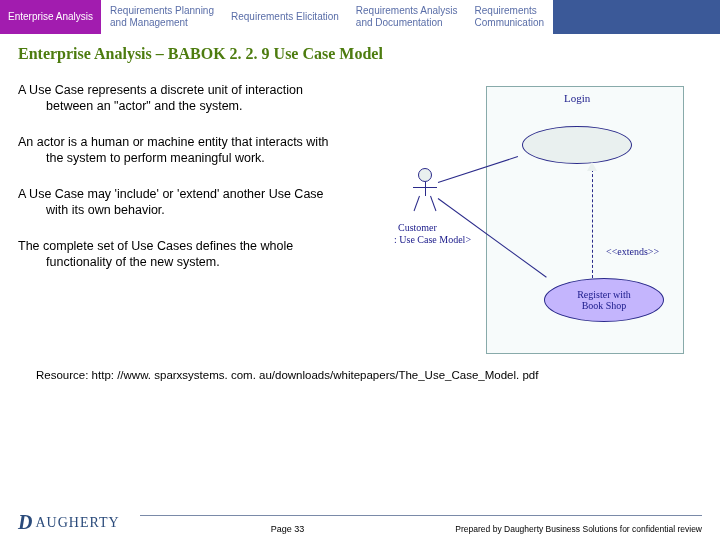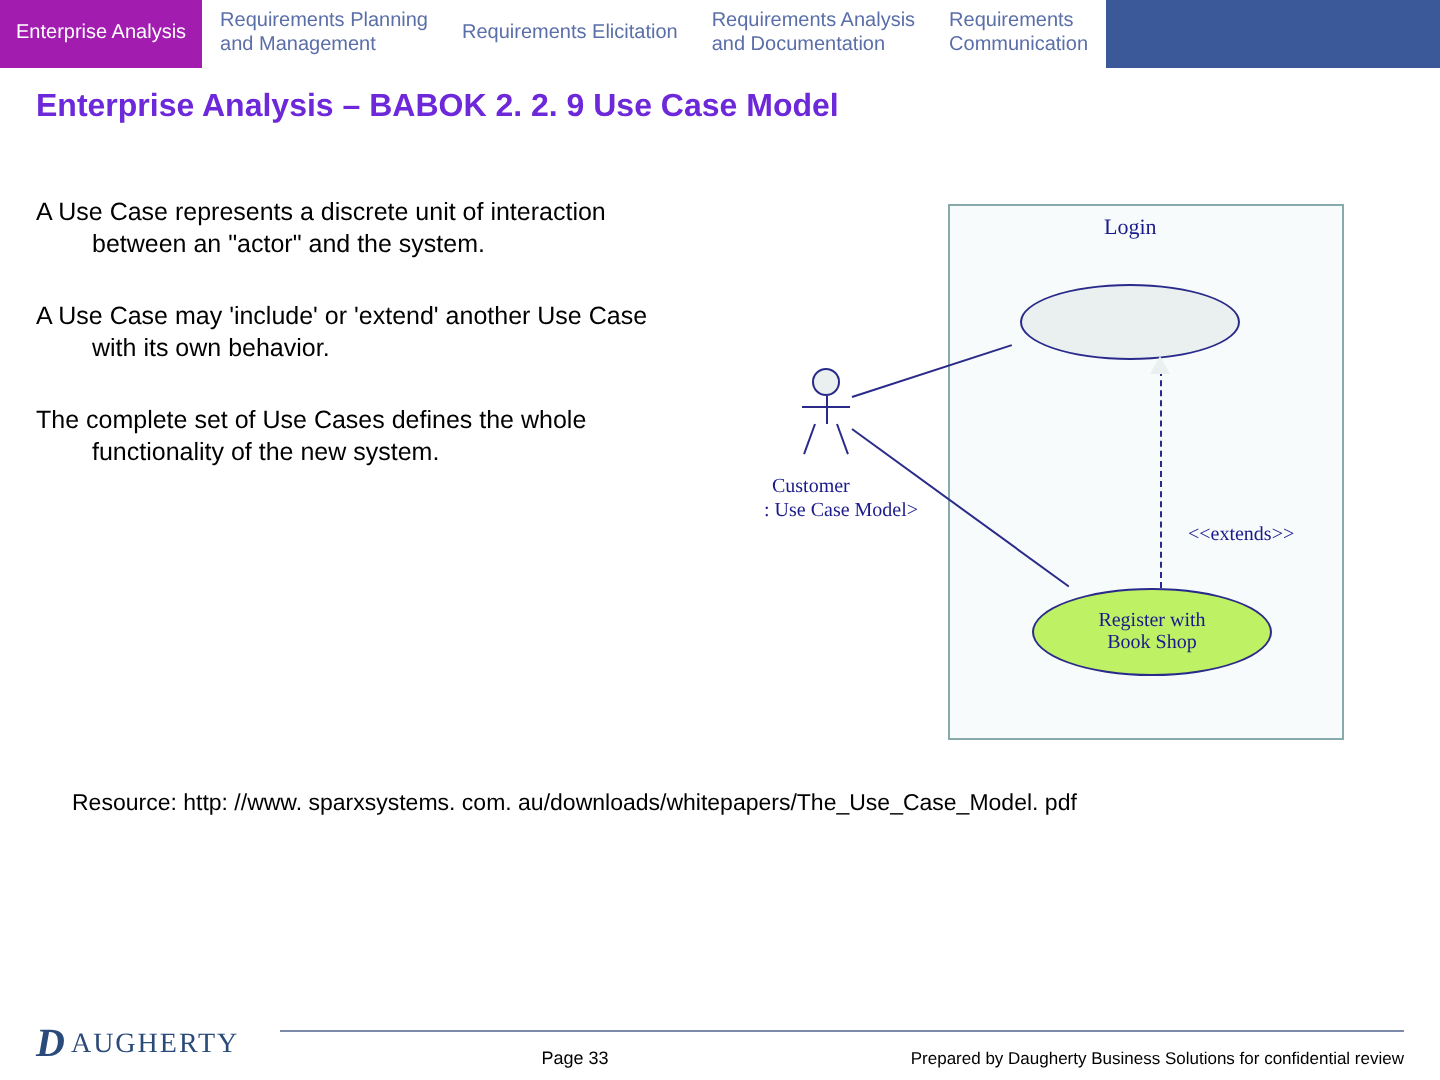--- a/index.html
+++ b/index.html
@@ -28,30 +28,30 @@
     background: #fff;
   }
   .tab.active {
     background: #a21caf;
     color: #fff;
   }
   .content {
     padding: 10px 18px 0 18px;
   }
   .title {
-    font-family: Liberation Sans, sans-serif;
+    font-family: Liberation Serif, serif;
     font-weight: bold;
     font-size: 16px;
     line-height: 20px;
-    color: #6d28d9;
-    margin-bottom: 34px;
+    color: #4d7c0f;
+    margin-bottom: 18px;
   }
   .body-row {
     display: flex;
-    gap: 8px;
+    gap: 20px;
   }
   .text-col {
     width: 330px;
   }
   .para {
     font-size: 12.5px;
     line-height: 16px;
     color: #000;
     margin-bottom: 20px;
     padding-left: 0;
@@ -91,39 +91,39 @@
   .actor .legs { width: 20px; height: 14px; margin: 0 auto; position: relative; }
   .actor .legs::before, .actor .legs::after {
     content: ""; position: absolute; top: 0; width: 1px; height: 16px; background: #2a2a8a;
   }
   .actor .legs::before { left: 4px; transform: rotate(20deg); transform-origin: top; }
   .actor .legs::after { right: 4px; transform: rotate(-20deg); transform-origin: top; }
   .actor-label { position: absolute; left: 30px; top: 140px; font-size: 10px; }
   .model-label { position: absolute; left: 26px; top: 152px; font-size: 10px; }
   .extends-label { position: absolute; left: 238px; top: 164px; font-size: 10px; }
   .register-ellipse {
-    position: absolute; left: 160px; top: 196px;
+    position: absolute; left: 176px; top: 196px;
     width: 120px; height: 44px;
     border: 1px solid #2a2a8a;
-    background: #bef264;
+    background: #c4b5fd;
     border-radius: 50%;
     display: flex; align-items: center; justify-content: center;
     text-align: center; font-size: 10px; line-height: 11px;
   }
   .line {
     position: absolute; background: #2a2a8a;
   }
   .solid-h { height: 1px; }
   .dashed-v {
     position: absolute; width: 0;
     border-left: 1px dashed #2a2a8a;
   }
   .resource {
     font-size: 11.5px;
-    margin-top: 18px;
+    margin-top: 7px;
     padding-left: 18px;
   }
   .footer {
     position: absolute;
     left: 0; bottom: 6px;
     width: 720px;
     padding: 0 18px;
     display: flex;
     align-items: flex-end;
     justify-content: space-between;
@@ -159,20 +159,21 @@
   <div class="tab" style="white-space:pre-line">Requirements
 Communication</div>
 </div>
 
 <div class="content">
   <div class="title">Enterprise Analysis – BABOK 2. 2. 9 Use Case Model</div>
 
   <div class="body-row">
     <div class="text-col">
       <div class="para para-wrap">A Use Case represents a discrete unit of interaction between an "actor" and the system.</div>
+      <div class="para para-wrap">An actor is a human or machine entity that interacts with the system to perform meaningful work.</div>
       <div class="para para-wrap">A Use Case may 'include' or 'extend' another Use Case with its own behavior.</div>
       <div class="para para-wrap">The complete set of Use Cases defines the whole functionality of the new system.</div>
     </div>
 
     <div class="diagram-col">
       <div class="boundary"></div>
       <div class="login-label">Login</div>
       <div class="login-ellipse"></div>
 
       <div class="actor">

